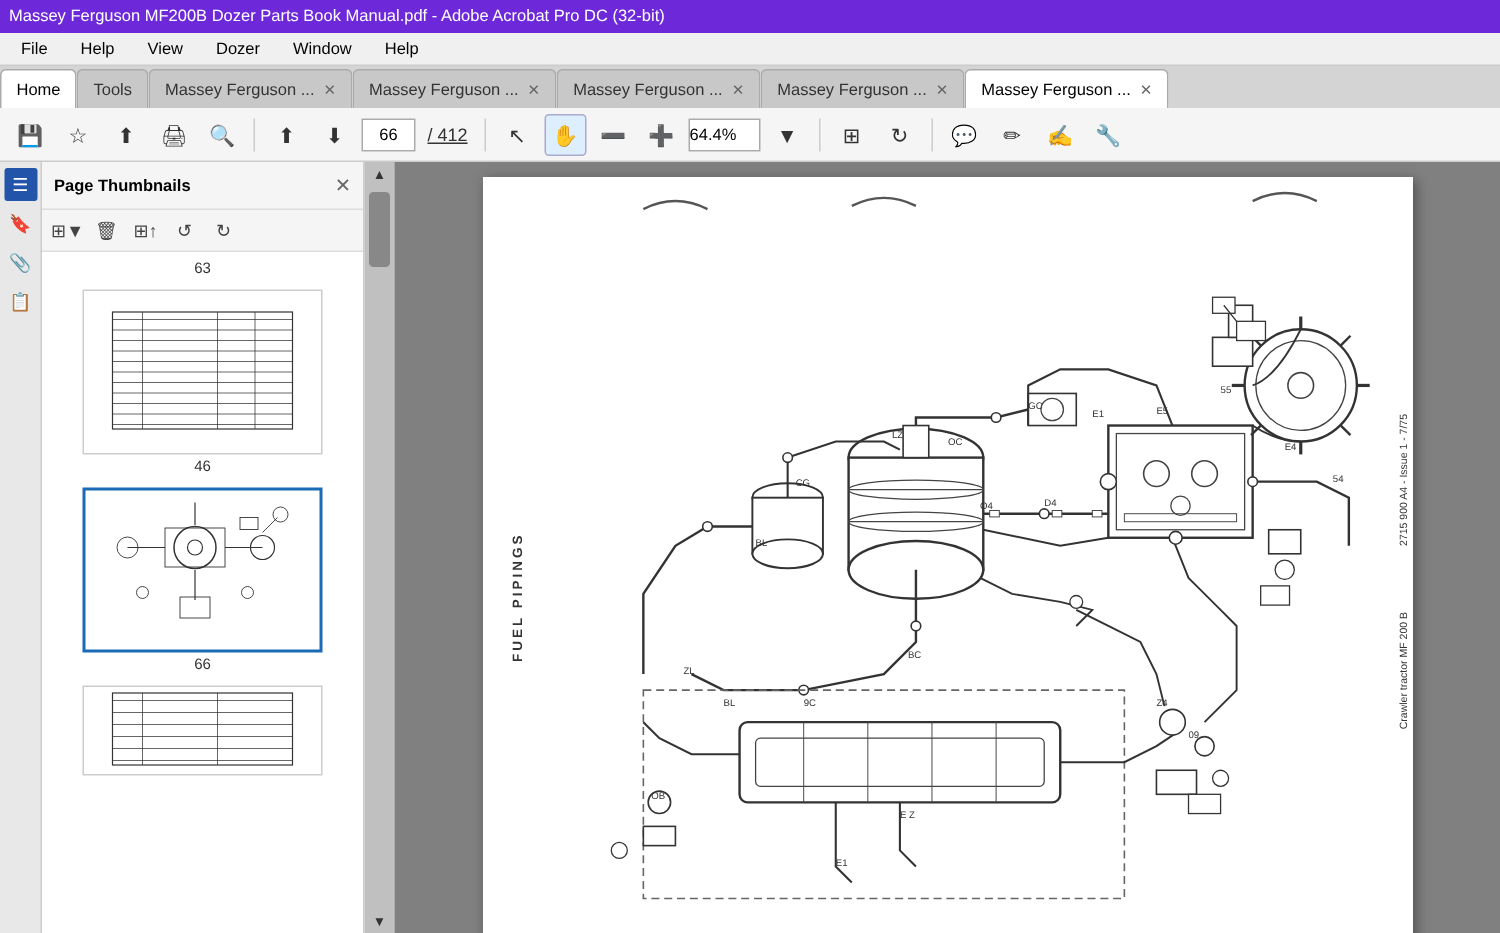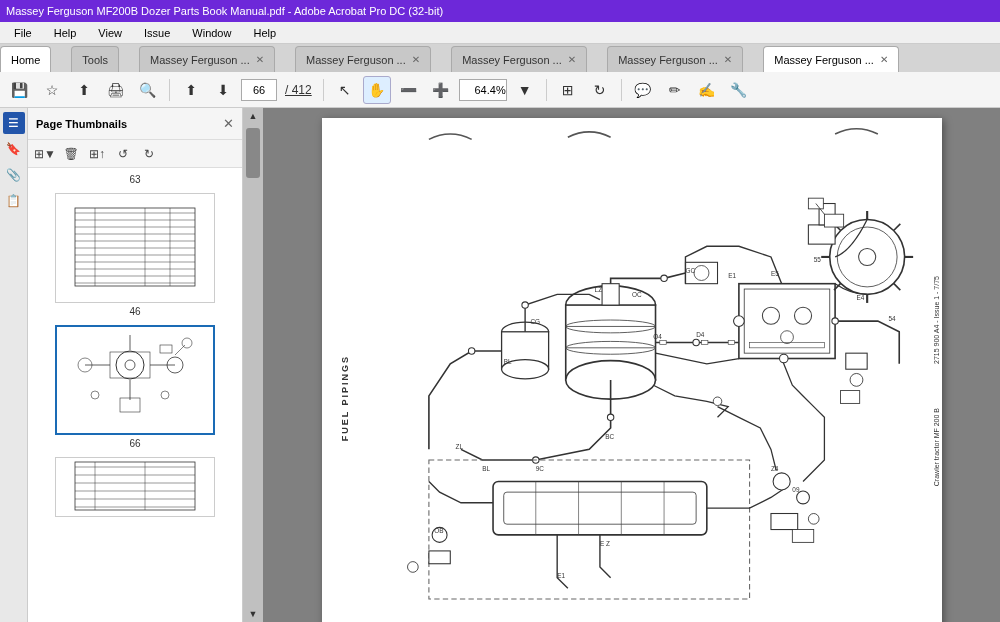--- a/index.html
+++ b/index.html
@@ -44,21 +44,21 @@
       height: 26px;
       padding: 0 10px;
       display: flex;
       align-items: center;
       font-size: 11px;
       cursor: pointer;
       border: 1px solid #aaa;
       border-bottom: none;
       background: #c8c8c8;
       color: #333;
-      margin-right: 20px;
+      margin-right: 0;
       border-radius: 4px 4px 0 0;
       white-space: nowrap;
       overflow: hidden;
       max-width: 150px;
     }
     .tab.active {
       background: white;
       border-color: #aaa;
       color: #000;
     }
@@ -111,21 +111,21 @@
     .page-total {
       font-size: 12px;
       color: #333;
       padding: 0 4px;
       text-decoration: underline;
     }
     .zoom-input {
       width: 48px;
       height: 22px;
       border: 1px solid #aaa;
-      text-align: right;
+      text-align: left;
       font-size: 11px;
       background: white;
     }
 
     
     #main {
       display: flex;
       height: calc(622px - 22px - 22px - 28px - 36px);
       
     }
@@ -301,21 +301,21 @@
 <body>
 
 <div id="title-bar">
   <span>Massey Ferguson MF200B Dozer Parts Book Manual.pdf - Adobe Acrobat Pro DC (32-bit)</span>
 </div>
 
 <div id="menu-bar">
   <span>File</span>
   <span>Help</span>
   <span>View</span>
-  <span>Issue</span>
+  <span>Dozer</span>
   <span>Window</span>
   <span>Help</span>
 </div>
 
 <div id="tab-bar">
   <div class="tab tab-home active">
     <span>Home</span>
   </div>
   <div class="tab">
     <span>Tools</span>

